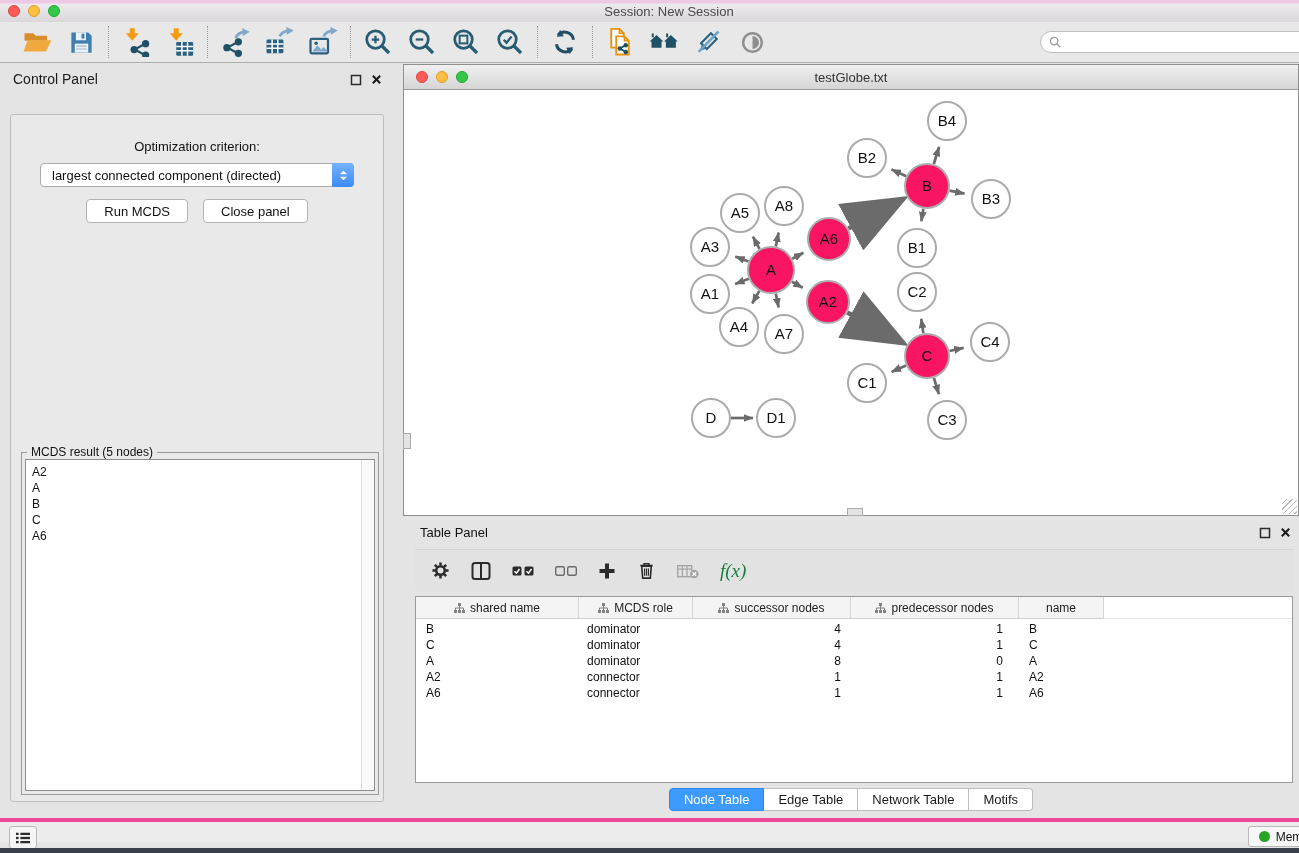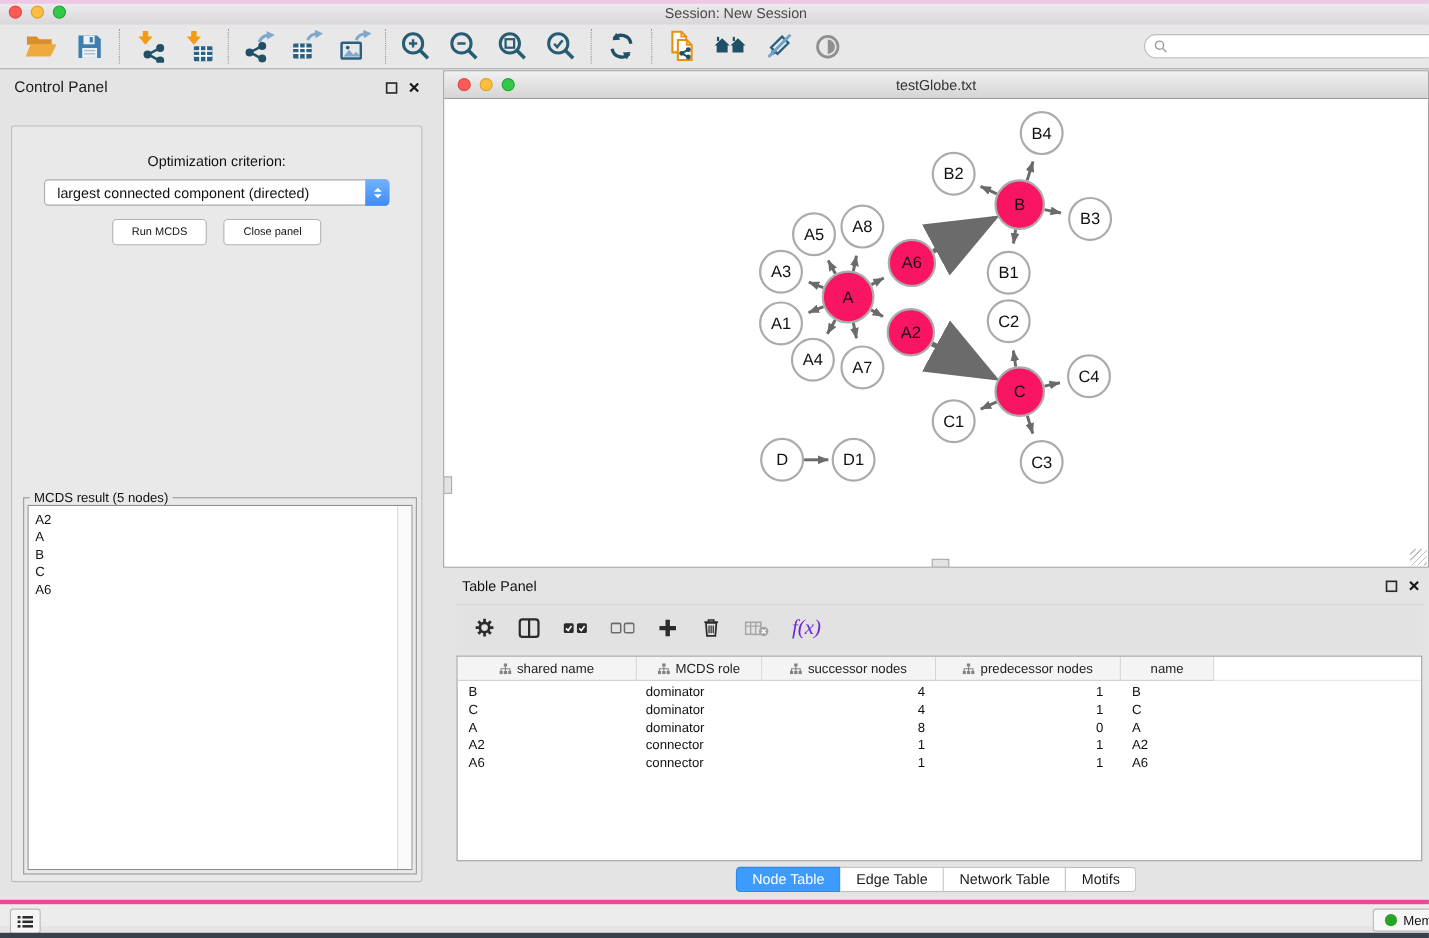--- a/index.html
+++ b/index.html
@@ -41,21 +41,21 @@
     border:1px solid #BDBDBD;border-radius:3px;}
   .opt-label{text-align:center;margin-top:24px;font-size:13px;}
   .criterion{margin:9px auto 0;width:314px;height:24px;background:#fff;border:1px solid #ABABAB;
     border-radius:4px;position:relative;display:flex;align-items:center;box-sizing:border-box;
     padding-left:11px;font-size:13px;}
   .stepper{position:absolute;right:-1px;top:-1px;width:22px;height:24px;border-radius:0 4px 4px 0;
     background:linear-gradient(180deg,#73B2FC,#3E8BF7);display:flex;flex-direction:column;
     align-items:center;justify-content:center;gap:1px;}
   .cp-buttons{display:flex;justify-content:center;gap:15px;margin-top:12px;}
   .btn{height:22px;padding:0 17px;background:#fff;border:1px solid #B3B3B3;border-radius:4px;
-    font-size:10px;display:flex;align-items:center;cursor:default;}
+    font-size:13px;display:flex;align-items:center;cursor:default;}
   .result-fieldset{position:absolute;left:10px;right:4px;top:337px;height:341px;
     border:1px solid #9A9A9A;}
   .result-legend{position:absolute;top:-8px;left:5px;background:#E9E9E9;padding:0 4px;font-size:12px;}
   .result-listbox{position:absolute;left:3px;right:3px;top:6px;bottom:3px;background:#fff;
     border:1px solid #8E8E8E;overflow:hidden;}
   .result-scroll{position:absolute;right:0;top:0;bottom:0;width:12px;background:#FAFAFA;
     border-left:1px solid #DADADA;}
   .result-items{padding:4px 6px;font-size:12px;line-height:16px;}
   
   .network-window{position:absolute;left:403px;top:64px;width:896px;height:452px;background:#fff;
@@ -70,21 +70,21 @@
   .grip-bottom{position:absolute;left:443px;bottom:-1px;width:14px;height:6px;background:#E3E3E3;
     border:1px solid #ABABAB;}
   .resize-grip{position:absolute;right:1px;bottom:1px;width:15px;height:15px;
     background:repeating-linear-gradient(135deg,transparent 0 3px,#BDBDBD 3px 4px);}
   
   .table-panel{position:absolute;left:403px;top:519px;width:896px;height:299px;}
   .tp-header{height:26px;display:flex;align-items:center;font-size:13px;padding-left:17px;}
   .tp-toolbar{position:absolute;left:12px;right:5px;top:30px;height:41px;background:#E2E2E2;
     border-top:1px solid #D5D5D5;display:flex;align-items:center;gap:21px;padding-left:16px;}
   .tp-btn{display:flex;align-items:center;justify-content:center;cursor:default;}
-  .fx-label{font-family:"Liberation Serif",serif;font-style:italic;font-size:19px;color:#6d28d9;}
+  .fx-label{font-family:"Liberation Serif",serif;font-style:italic;font-size:19px;color:#15803d;}
   .tp-table{position:absolute;left:12px;right:6px;top:77px;bottom:35px;background:#fff;
     border:1px solid #9A9A9A;overflow:hidden;}
   .t-head{display:flex;height:22px;font-size:12px;color:#222;}
   .th{background:#F4F4F4;border-right:1px solid #D4D4D4;border-bottom:1px solid #CFCFCF;
     display:flex;align-items:center;justify-content:center;gap:5px;box-sizing:border-box;}
   .th-fill{flex:1;background:#fff;border-bottom:1px solid #E6E6E6;}
   .c0{width:163px;}.c1{width:114px;}.c2{width:158px;}.c3{width:168px;}.c4{width:85px;}
   .tr{display:flex;height:16px;align-items:center;font-size:12px;}
   .td{box-sizing:border-box;overflow:hidden;white-space:nowrap;}
   .td.c0{padding-left:10px;}.td.c1{padding-left:8px;}

